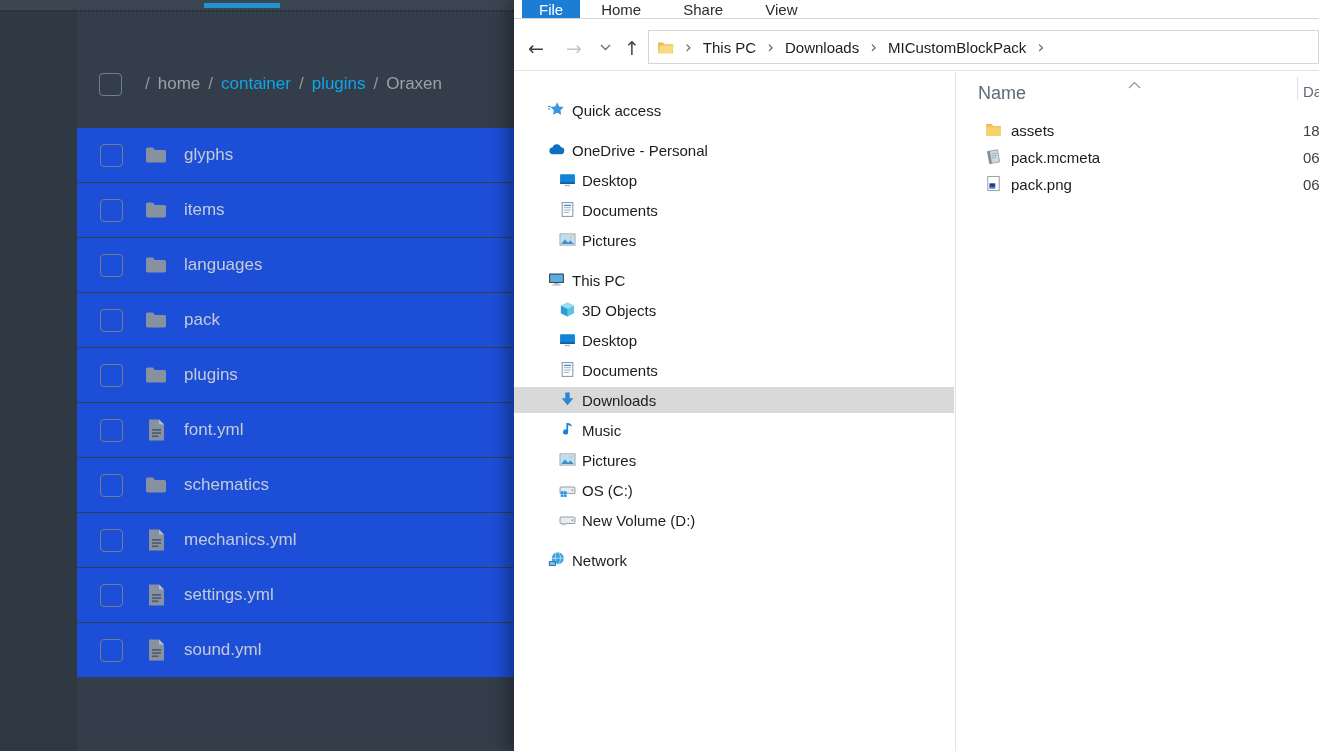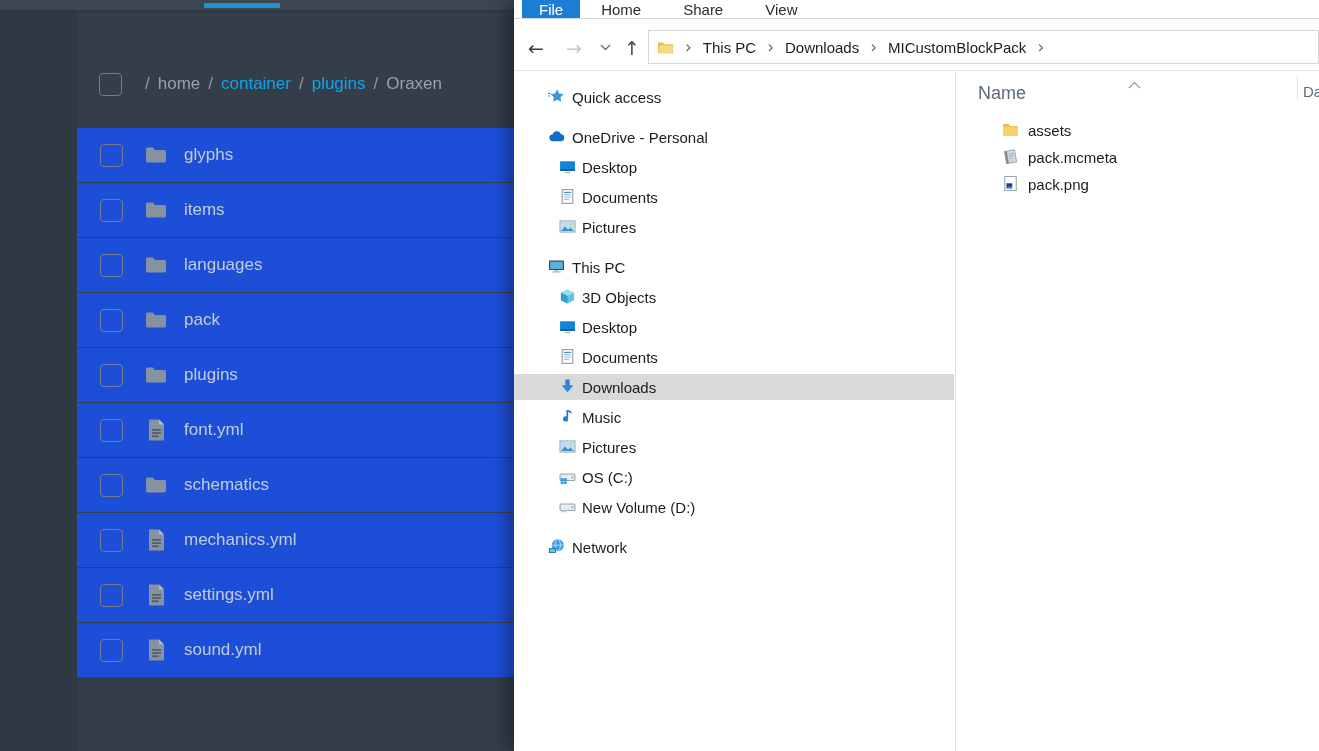--- a/index.html
+++ b/index.html
@@ -39,37 +39,37 @@
   .nav-back{left:14px;color:#3d3d3d}
   .nav-fwd{left:52px;color:#c6c6c6}
   .nav-chev{left:86px}
   .nav-up{left:110px;color:#494949}
   .addrbar{position:absolute;left:134px;top:6px;right:0;height:34px;border:1px solid #d6d6d6;background:#fff;display:flex;align-items:center;padding-left:8px;white-space:nowrap;overflow:hidden}
   .addr-icon{width:17px;height:15px;flex:none;display:flex;align-items:center}
   .addr-chev{color:#6e6e6e;font-size:17px;margin:0 11px;font-family:"DejaVu Sans",sans-serif}
   .addr-seg{display:flex;align-items:center;cursor:pointer}
   .addr-label{font-size:15px;color:#1d1d1d}
 
-  .ex-sidebar{position:absolute;left:0;top:72px;width:440px;bottom:0;padding-top:10px;overflow:hidden}
+  .ex-sidebar{position:absolute;left:0;top:72px;width:440px;bottom:0;padding-top:23px;overflow:hidden}
   .side-item{height:30px;position:relative;cursor:pointer}
   .side-item.gap{margin-top:10px}
   .side-item::before{content:"";position:absolute;left:0;right:0;top:2px;bottom:2px;background:transparent}
   .side-item.selected::before{background:var(--selection)}
   .sicon{position:absolute;left:34px;top:6px;width:17px;height:17px;z-index:1}
   .side-item.lvl1 .sicon{left:45px}
   .slabel{position:absolute;left:58px;top:50%;transform:translateY(-50%);font-size:15px;color:#1c1c1c;z-index:1}
   .side-item.lvl1 .slabel{left:68px}
   .ex-divider{position:absolute;left:441px;top:72px;bottom:0;width:1px;background:#e4e4e4}
 
   .ex-main{position:absolute;left:442px;top:72px;right:0;bottom:0}
   .col-name{position:absolute;left:22px;top:11px;font-size:18px;color:#5d6b79;cursor:pointer}
   .sort-chev{position:absolute;left:172px;top:3px;cursor:pointer}
   .col-sep{position:absolute;left:341px;top:5px;height:23px;width:1px;background:#e0e0e0}
   .col-date{position:absolute;left:347px;top:11px;font-size:15px;color:#5d6b79;cursor:pointer}
-  .ex-files{position:absolute;top:44px;left:17px;right:0}
+  .ex-files{position:absolute;top:44px;left:0;right:0}
   .ex-row{height:27px;position:relative;cursor:pointer}
   .ficon{position:absolute;left:29px;top:5px;width:17px;height:17px}
   .fname{position:absolute;left:55px;top:50%;transform:translateY(-50%);font-size:15px;color:#1b1b1b}
   .fdate{position:absolute;left:347px;top:50%;transform:translateY(-50%);font-size:15px;color:#404040}
 </style>
 </head>
 <body>
 
 <div class="screen">
 

